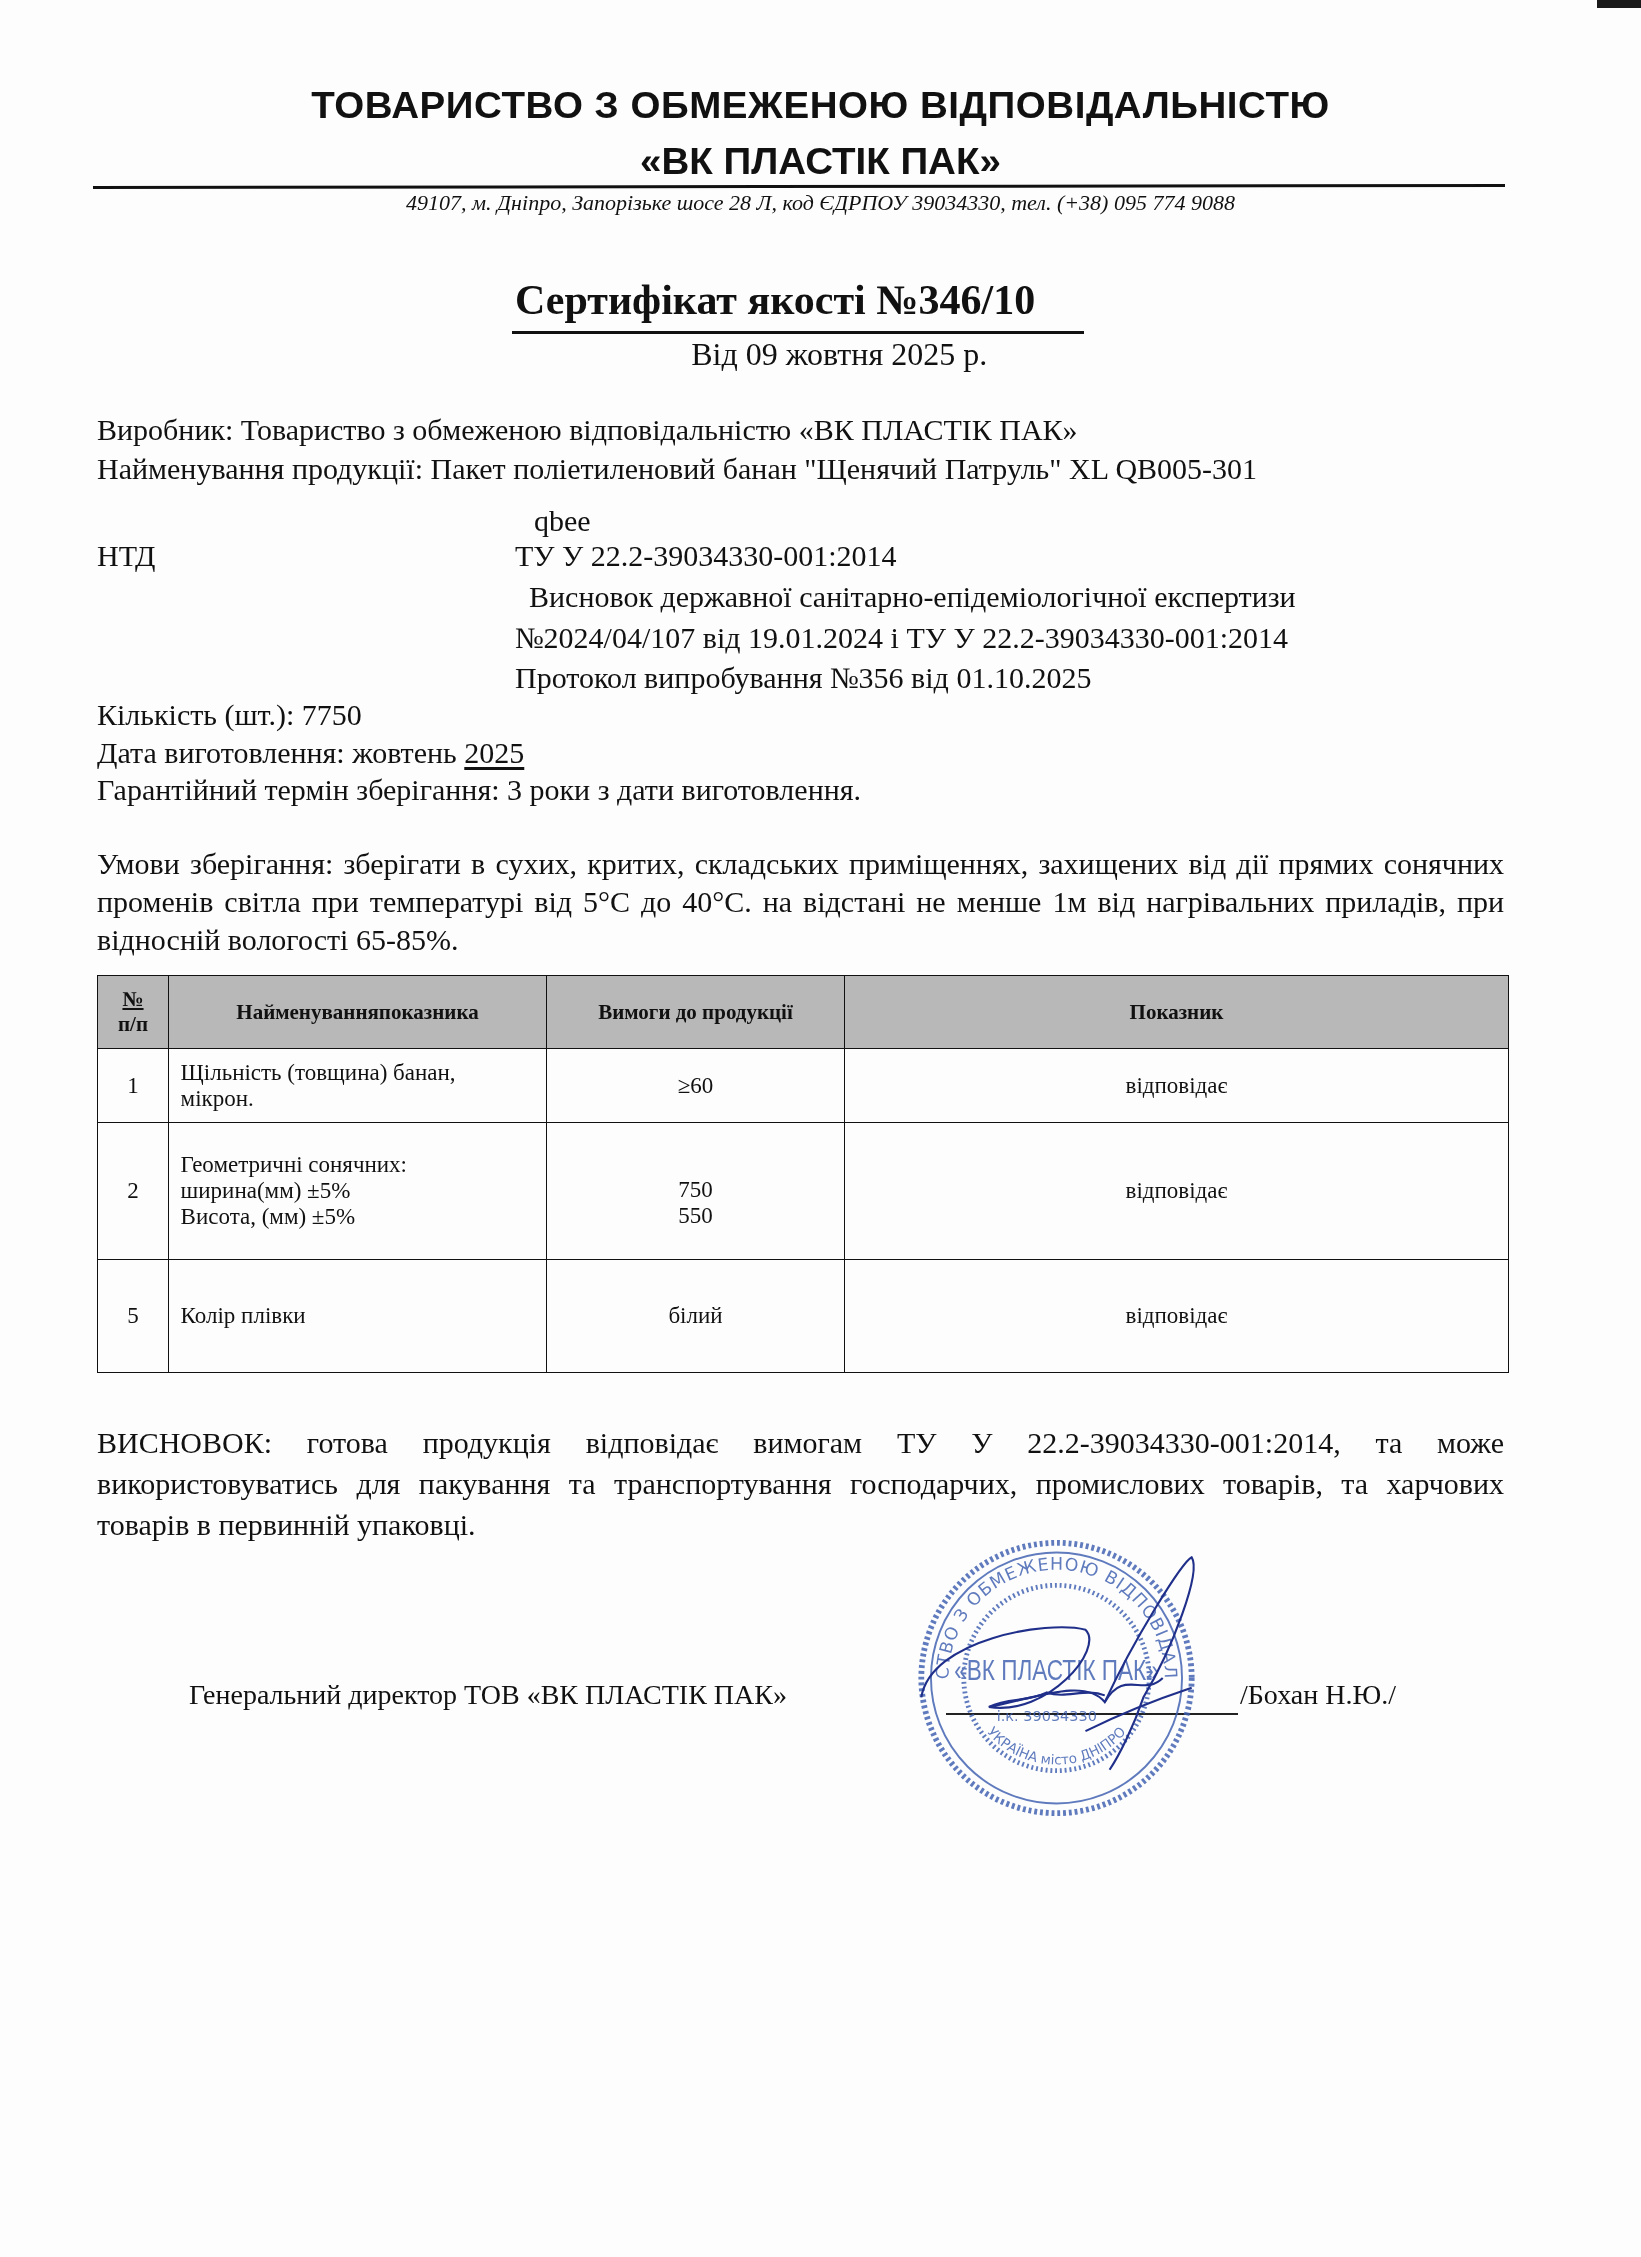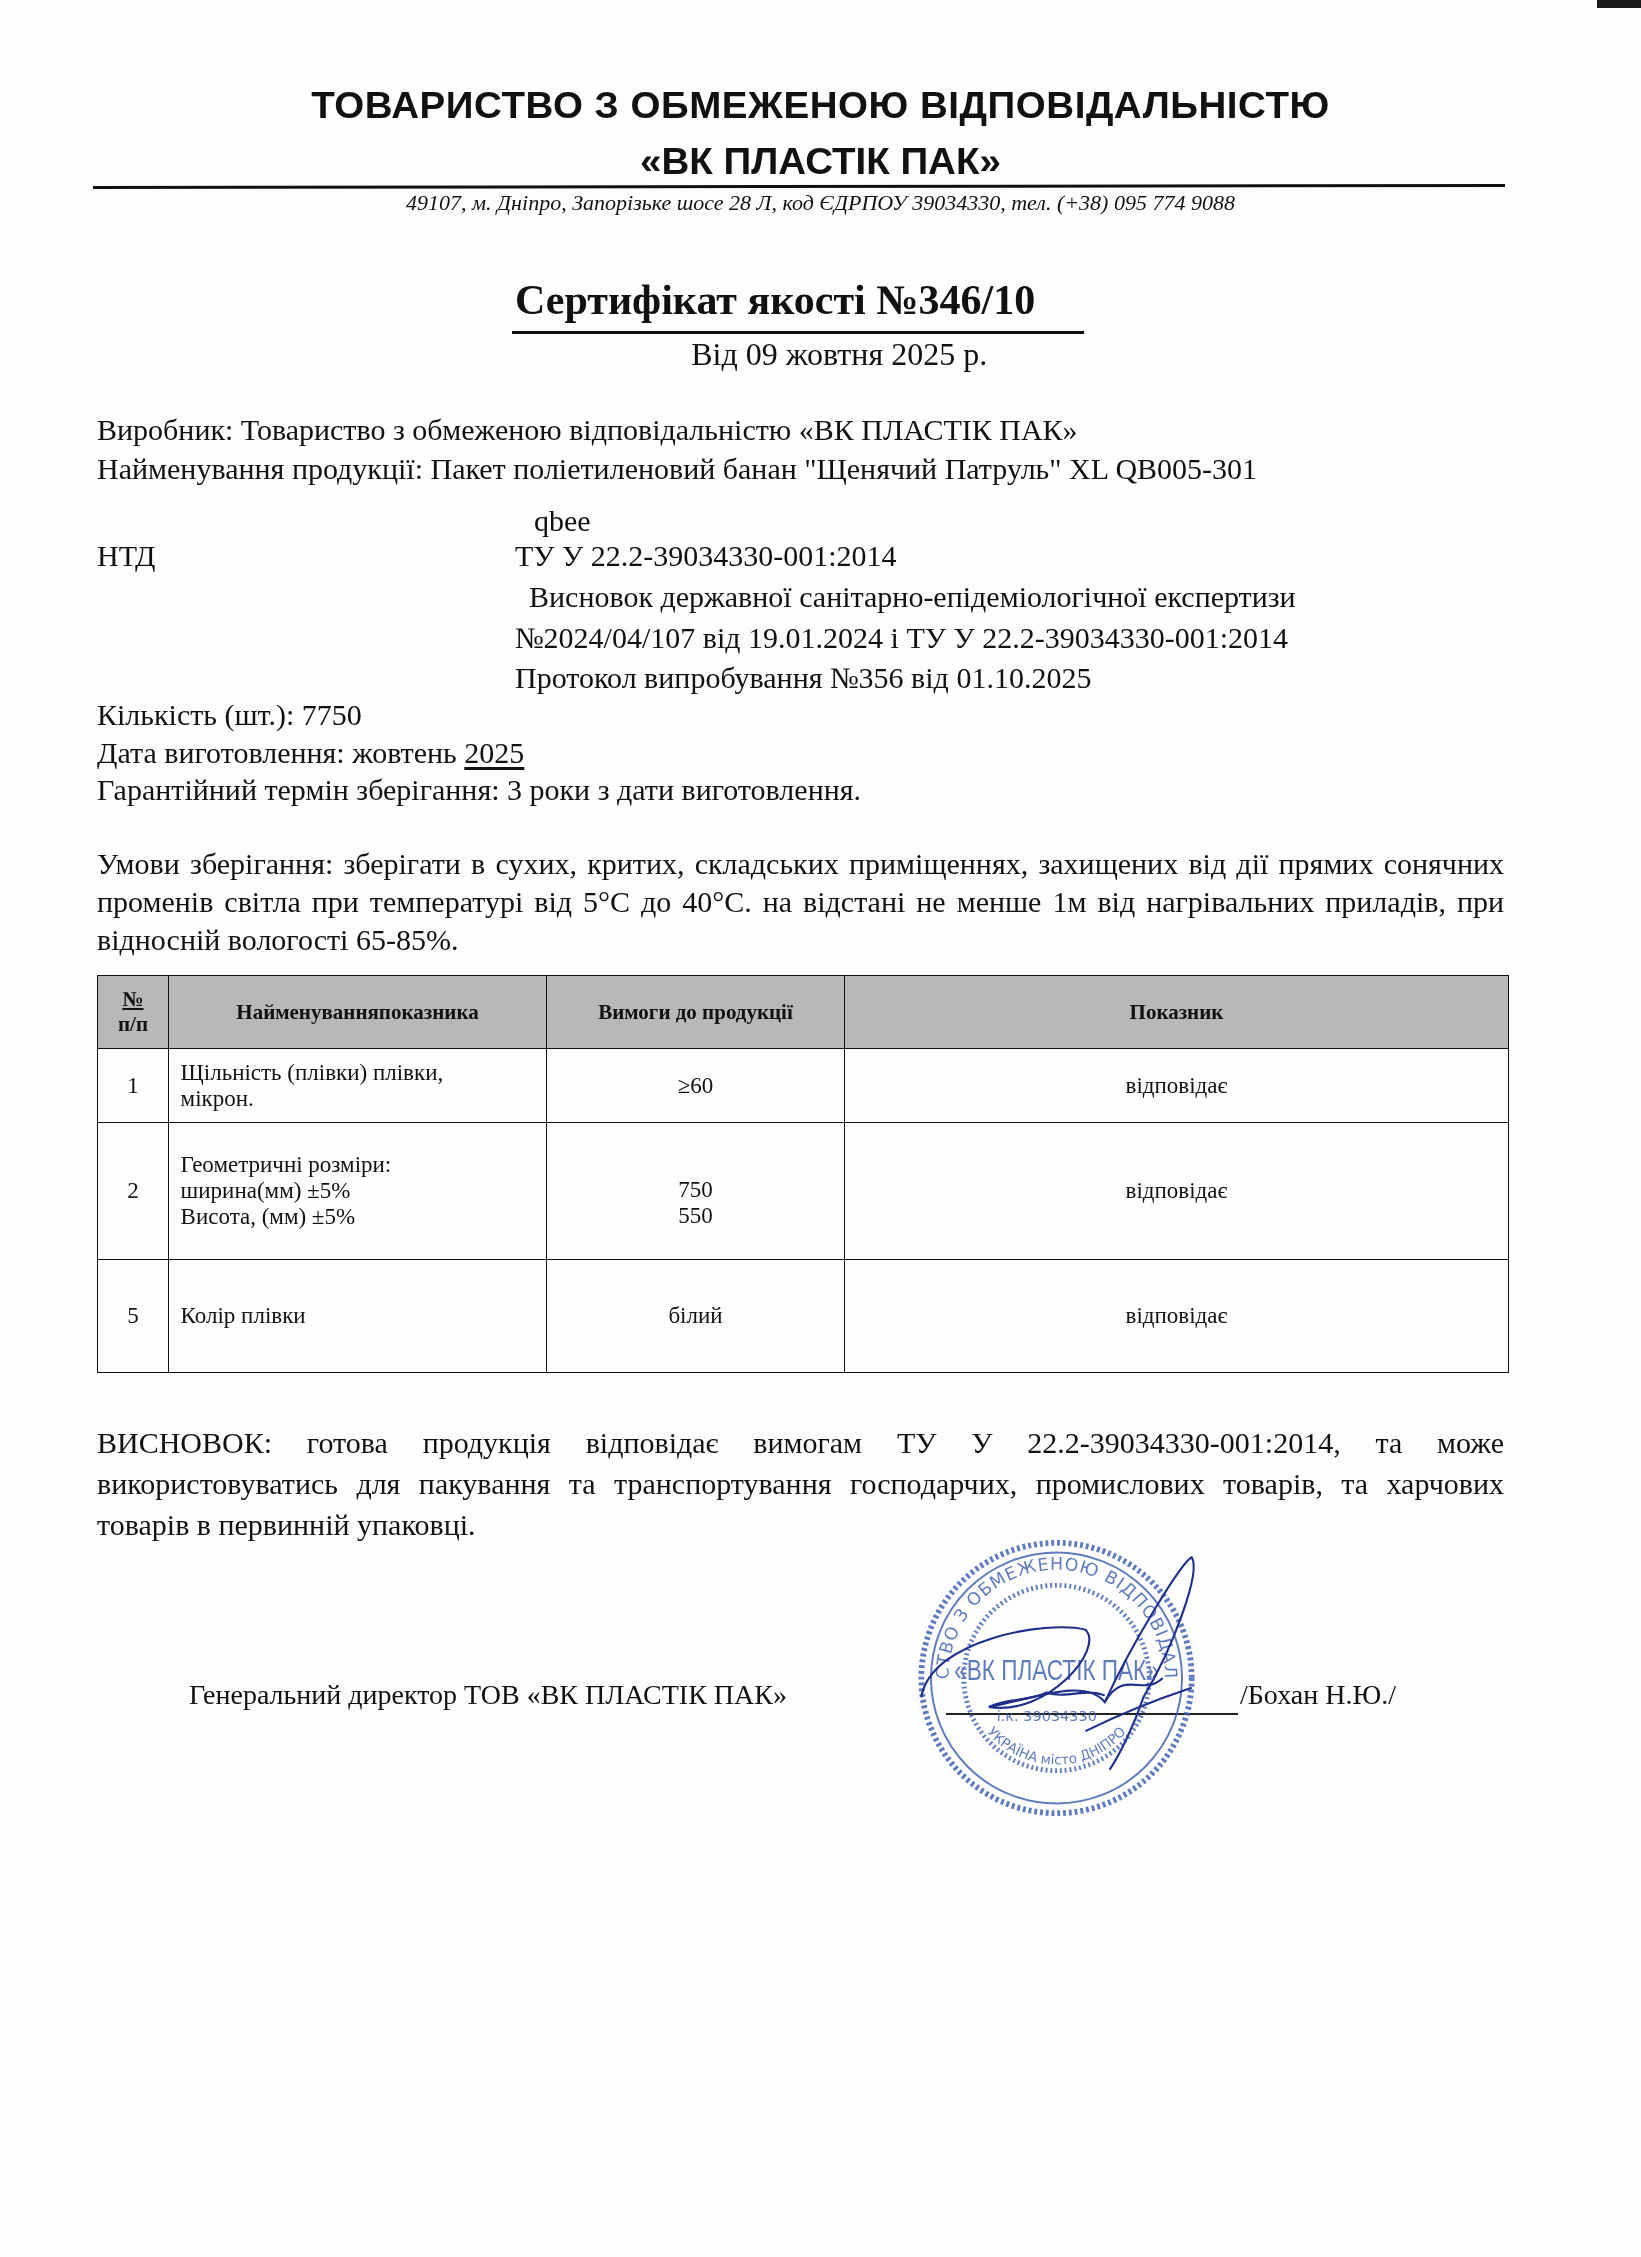--- a/index.html
+++ b/index.html
@@ -148,32 +148,32 @@
       </th>
       <th class="col-name">Найменуванняпоказника</th>
       <th class="col-req">Вимоги до продукції</th>
       <th>Показник</th>
     </tr>
   </thead>
   <tbody>
     <tr class="row-1">
       <td>1</td>
       <td class="name">
-        <div>Щільність (плівки) плівки,</div>
+        <div>Щільність (товщина) банан,</div>
         <div>мікрон.</div>
       </td>
       <td>
         <span>≥60</span>
       </td>
       <td>відповідає</td>
     </tr>
     <tr class="row-2">
       <td>2</td>
       <td class="name">
-        <div>Геометричні розміри:</div>
+        <div>Геометричні сонячних:</div>
         <div>ширина(мм) ±5%</div>
         <div>Висота, (мм) ±5%</div>
       </td>
       <td style="padding-top:25px;">
         <div>750</div>
         <div>550</div>
       </td>
       <td>відповідає</td>
     </tr>
     <tr class="row-3">

